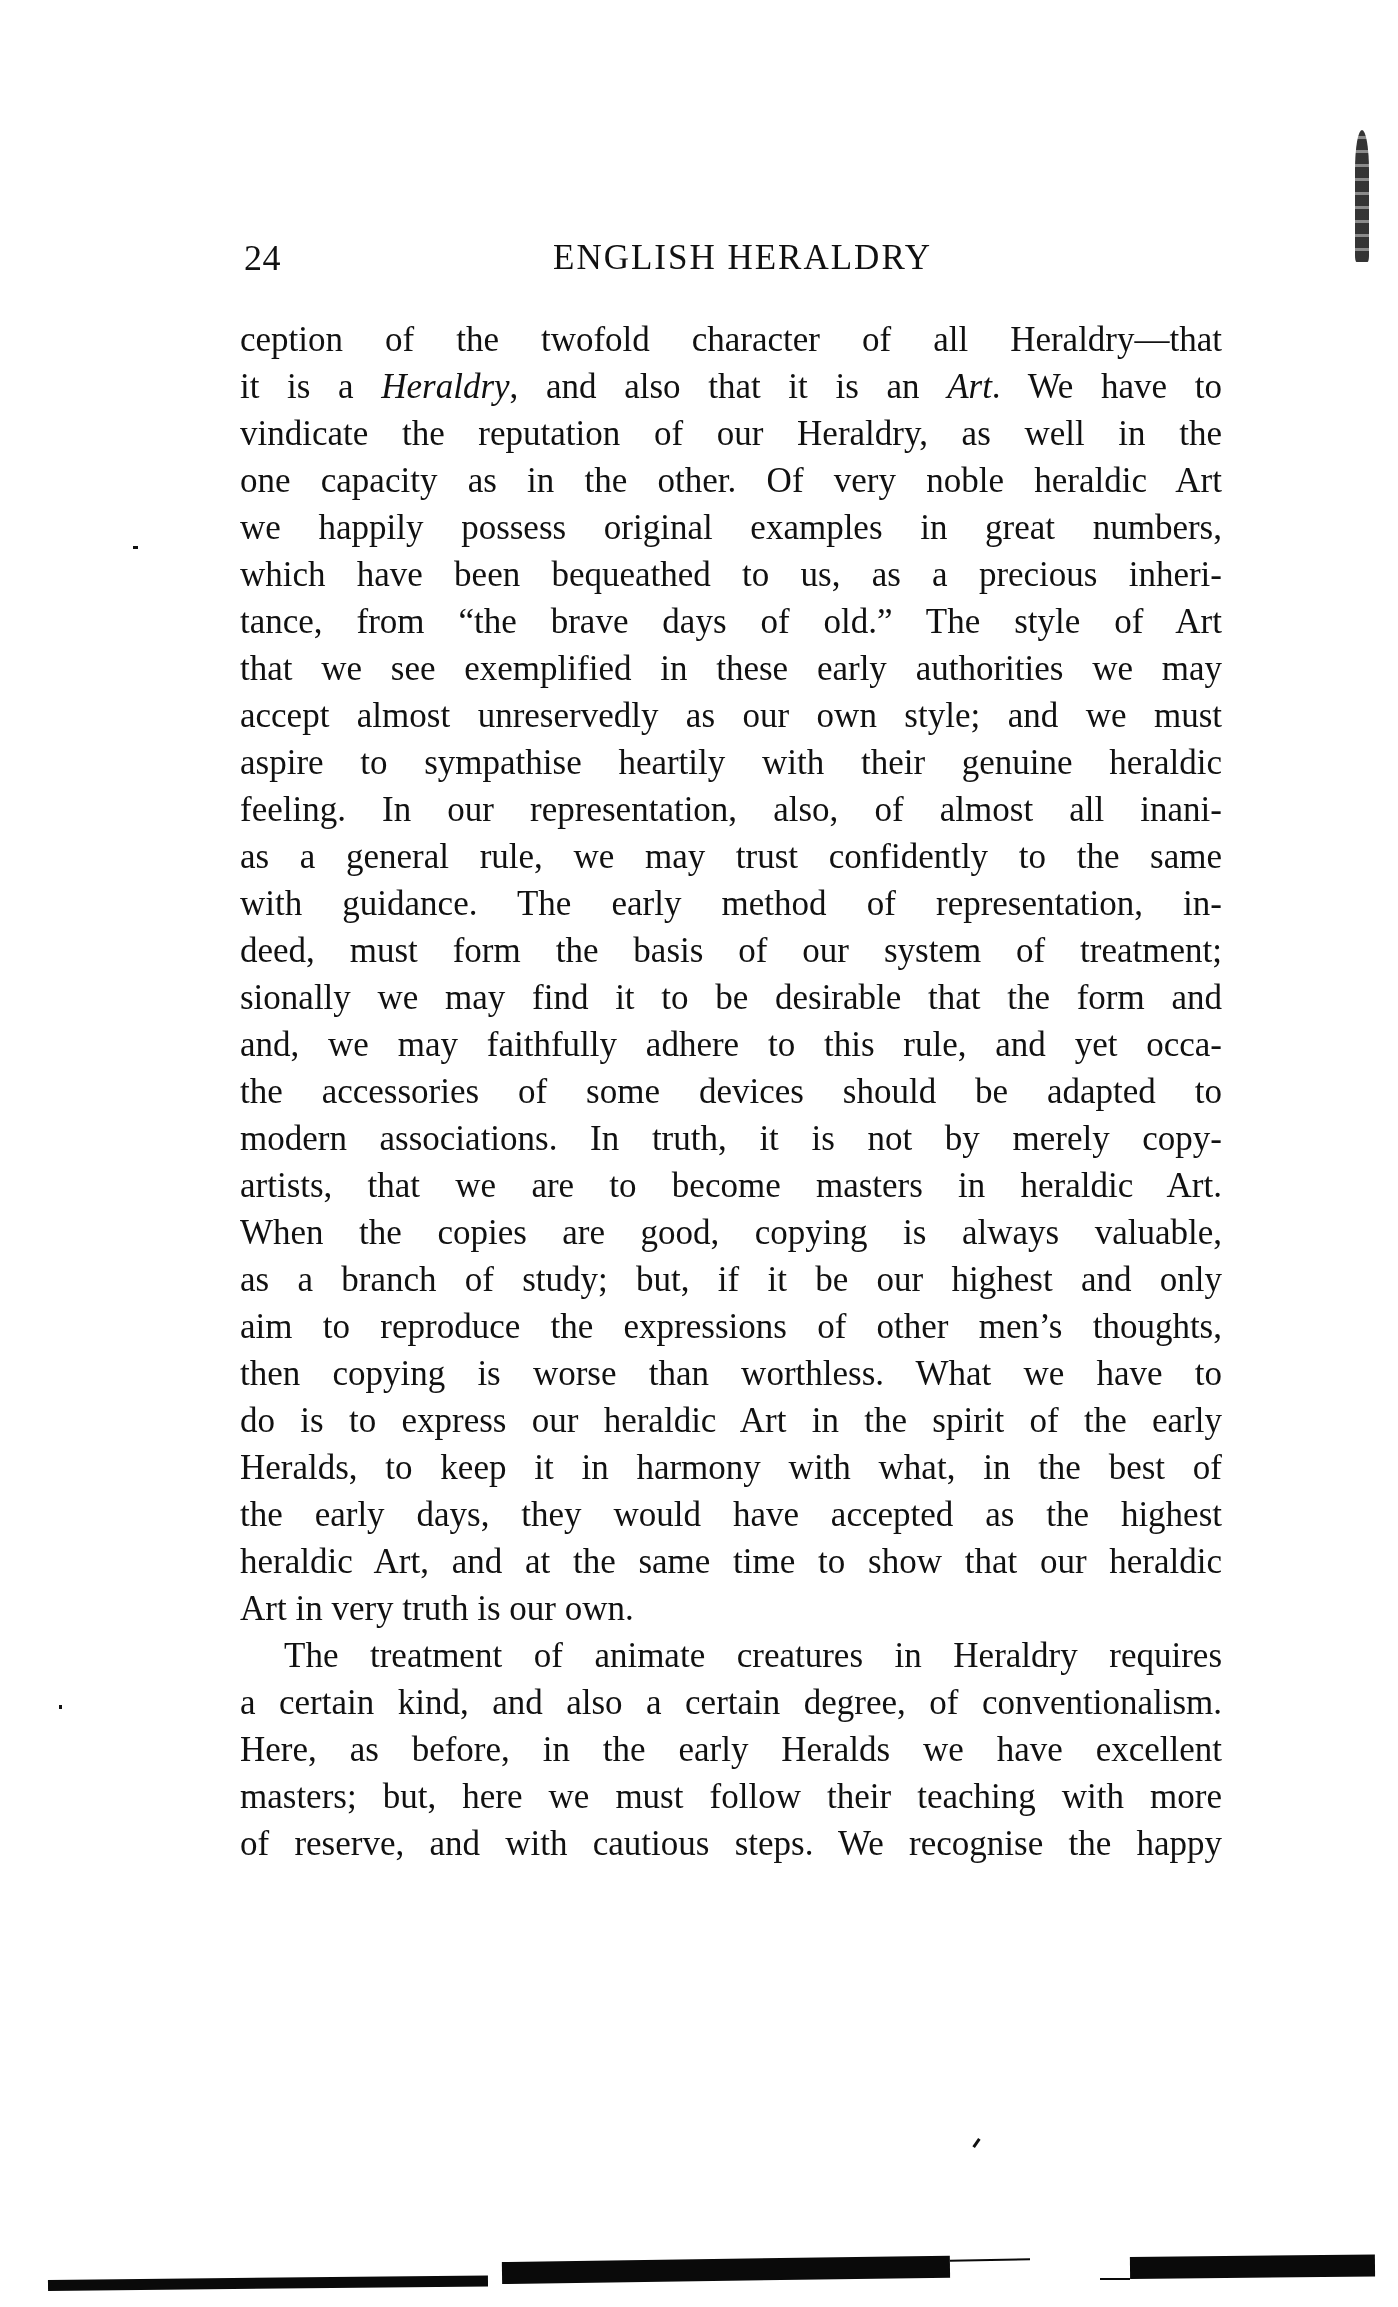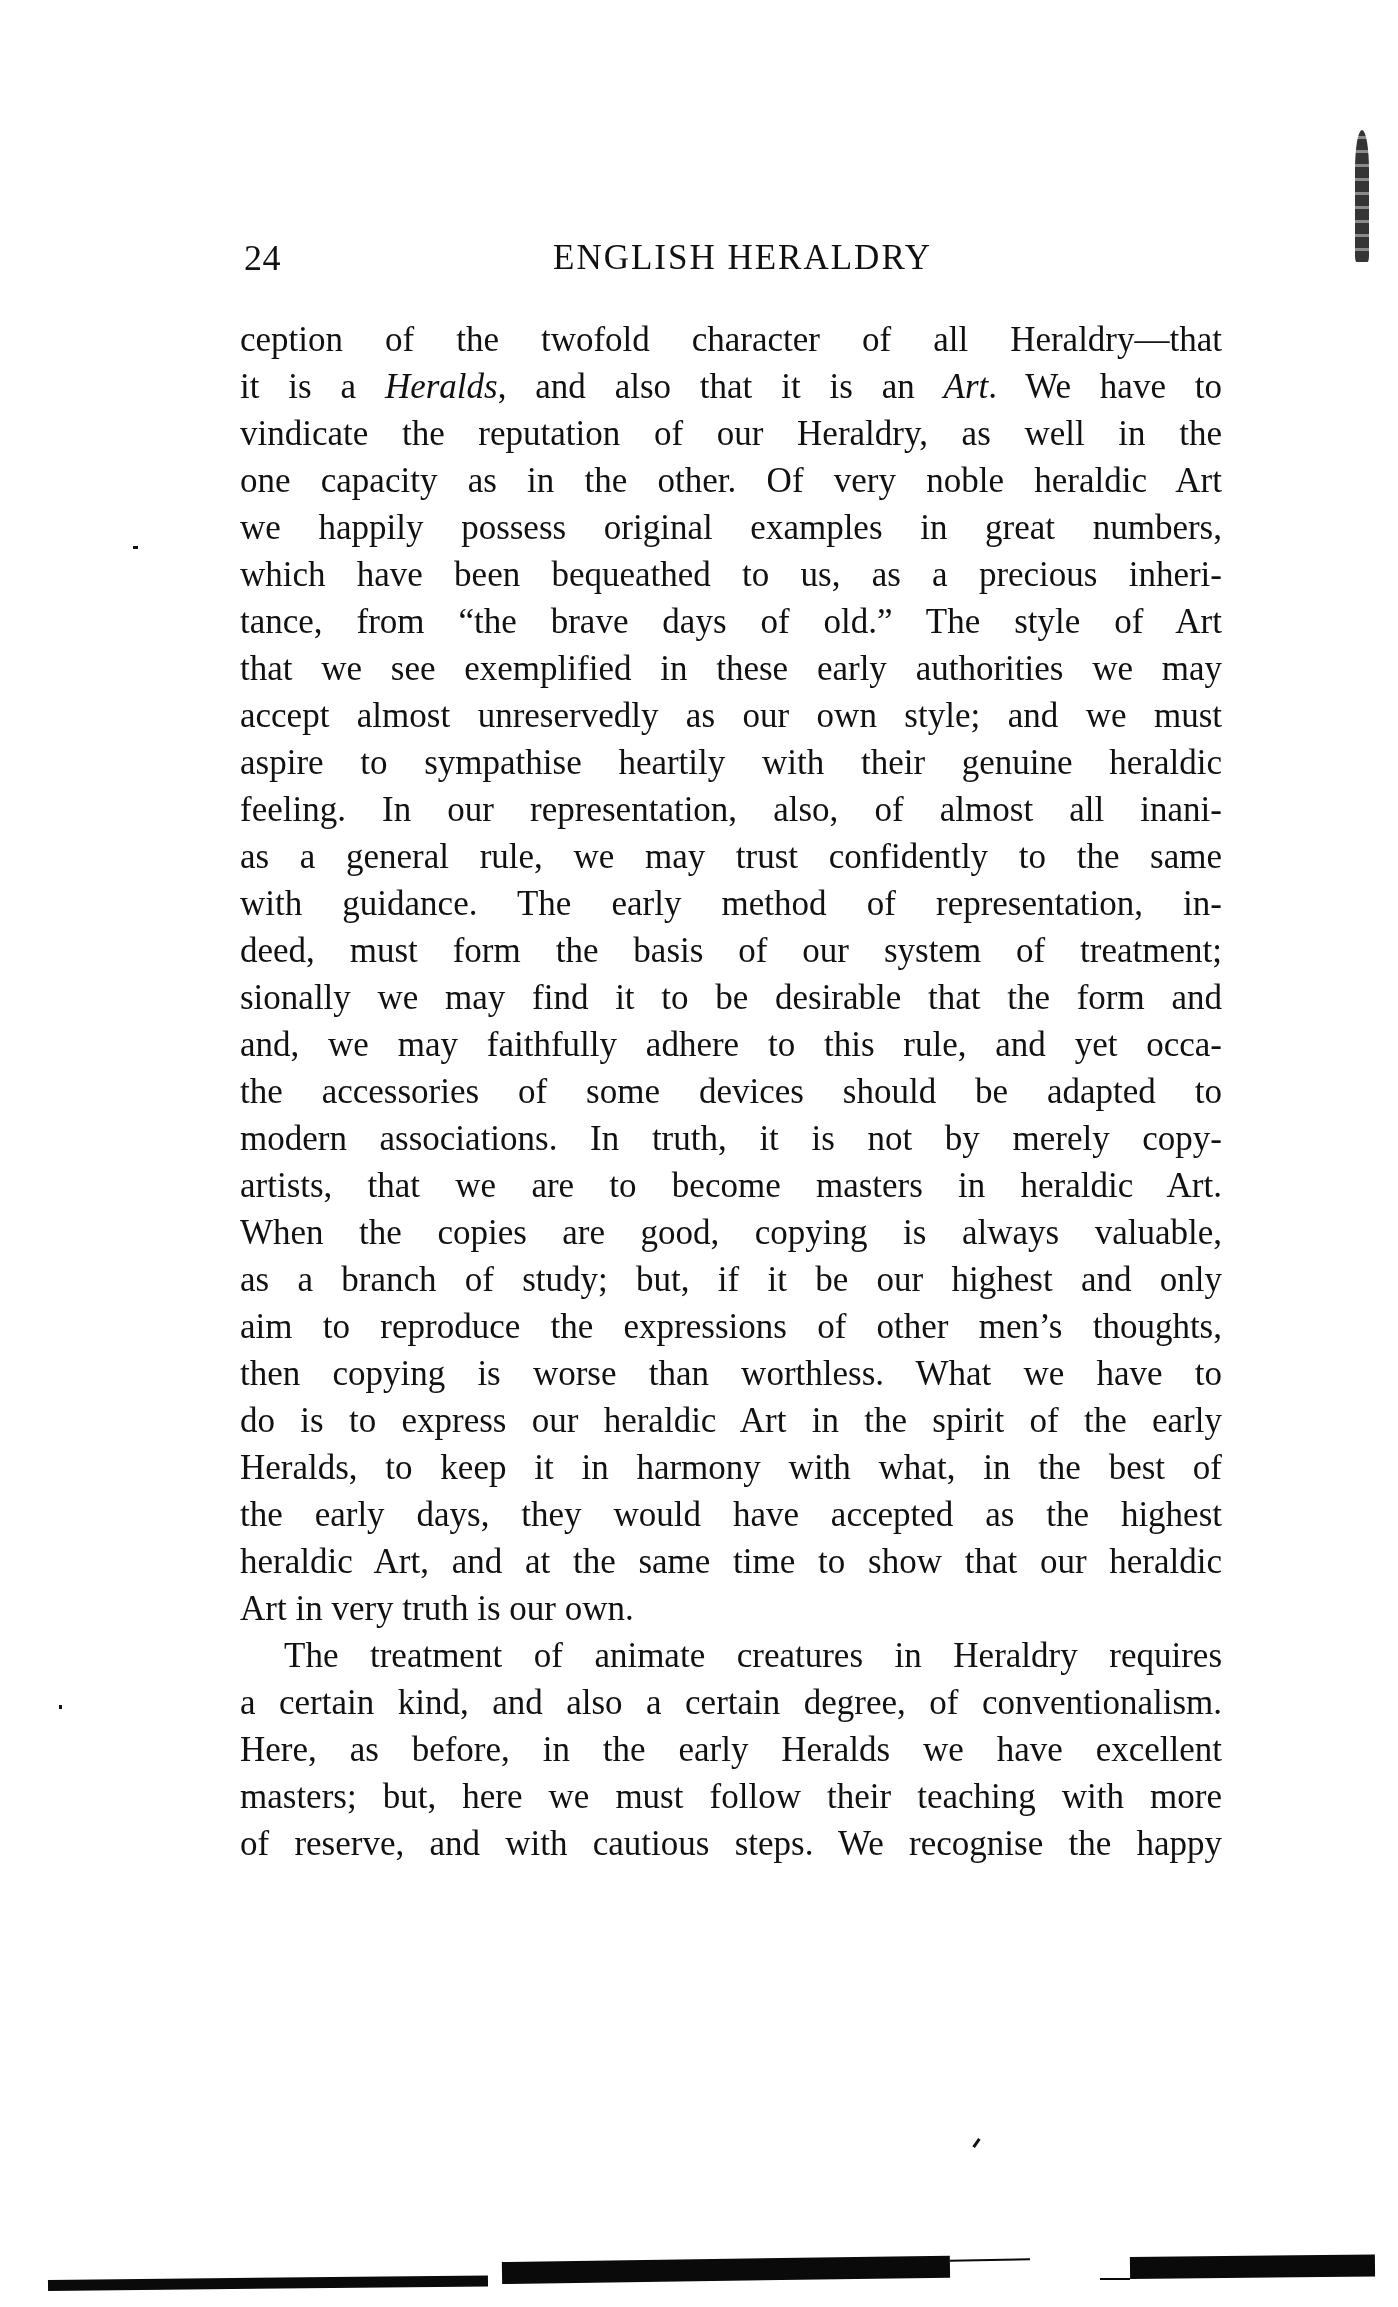--- a/index.html
+++ b/index.html
@@ -99,21 +99,21 @@
   <div class="edge-mark"></div>
 
   <div class="running-head">
     <span class="page-number">24</span>
     <span class="running-title">ENGLISH HERALDRY</span>
   </div>
 
   <div class="body-text">
     <div>
       <span class="line">ception of the twofold character of all Heraldry—that</span>
-      <span class="line"><span>it is a </span><em>Heralds</em><span>, and also that it is an </span><em>Art</em><span>.  We have to</span></span>
+      <span class="line"><span>it is a </span><em>Heraldry</em><span>, and also that it is an </span><em>Art</em><span>.  We have to</span></span>
       <span class="line">vindicate the reputation of our Heraldry, as well in the</span>
       <span class="line">one capacity as in the other.  Of very noble heraldic Art</span>
       <span class="line">we happily possess original examples in great numbers,</span>
       <span class="line">which have been bequeathed to us, as a precious inheri-</span>
       <span class="line">tance, from “the brave days of old.”  The style of Art</span>
       <span class="line">that we see exemplified in these early authorities we may</span>
       <span class="line">accept almost unreservedly as our own style; and we must</span>
       <span class="line">aspire to sympathise heartily with their genuine heraldic</span>
       <span class="line">feeling.  In our representation, also, of almost all inani-</span>
       <span class="line">as a general rule, we may trust confidently to the same</span>

